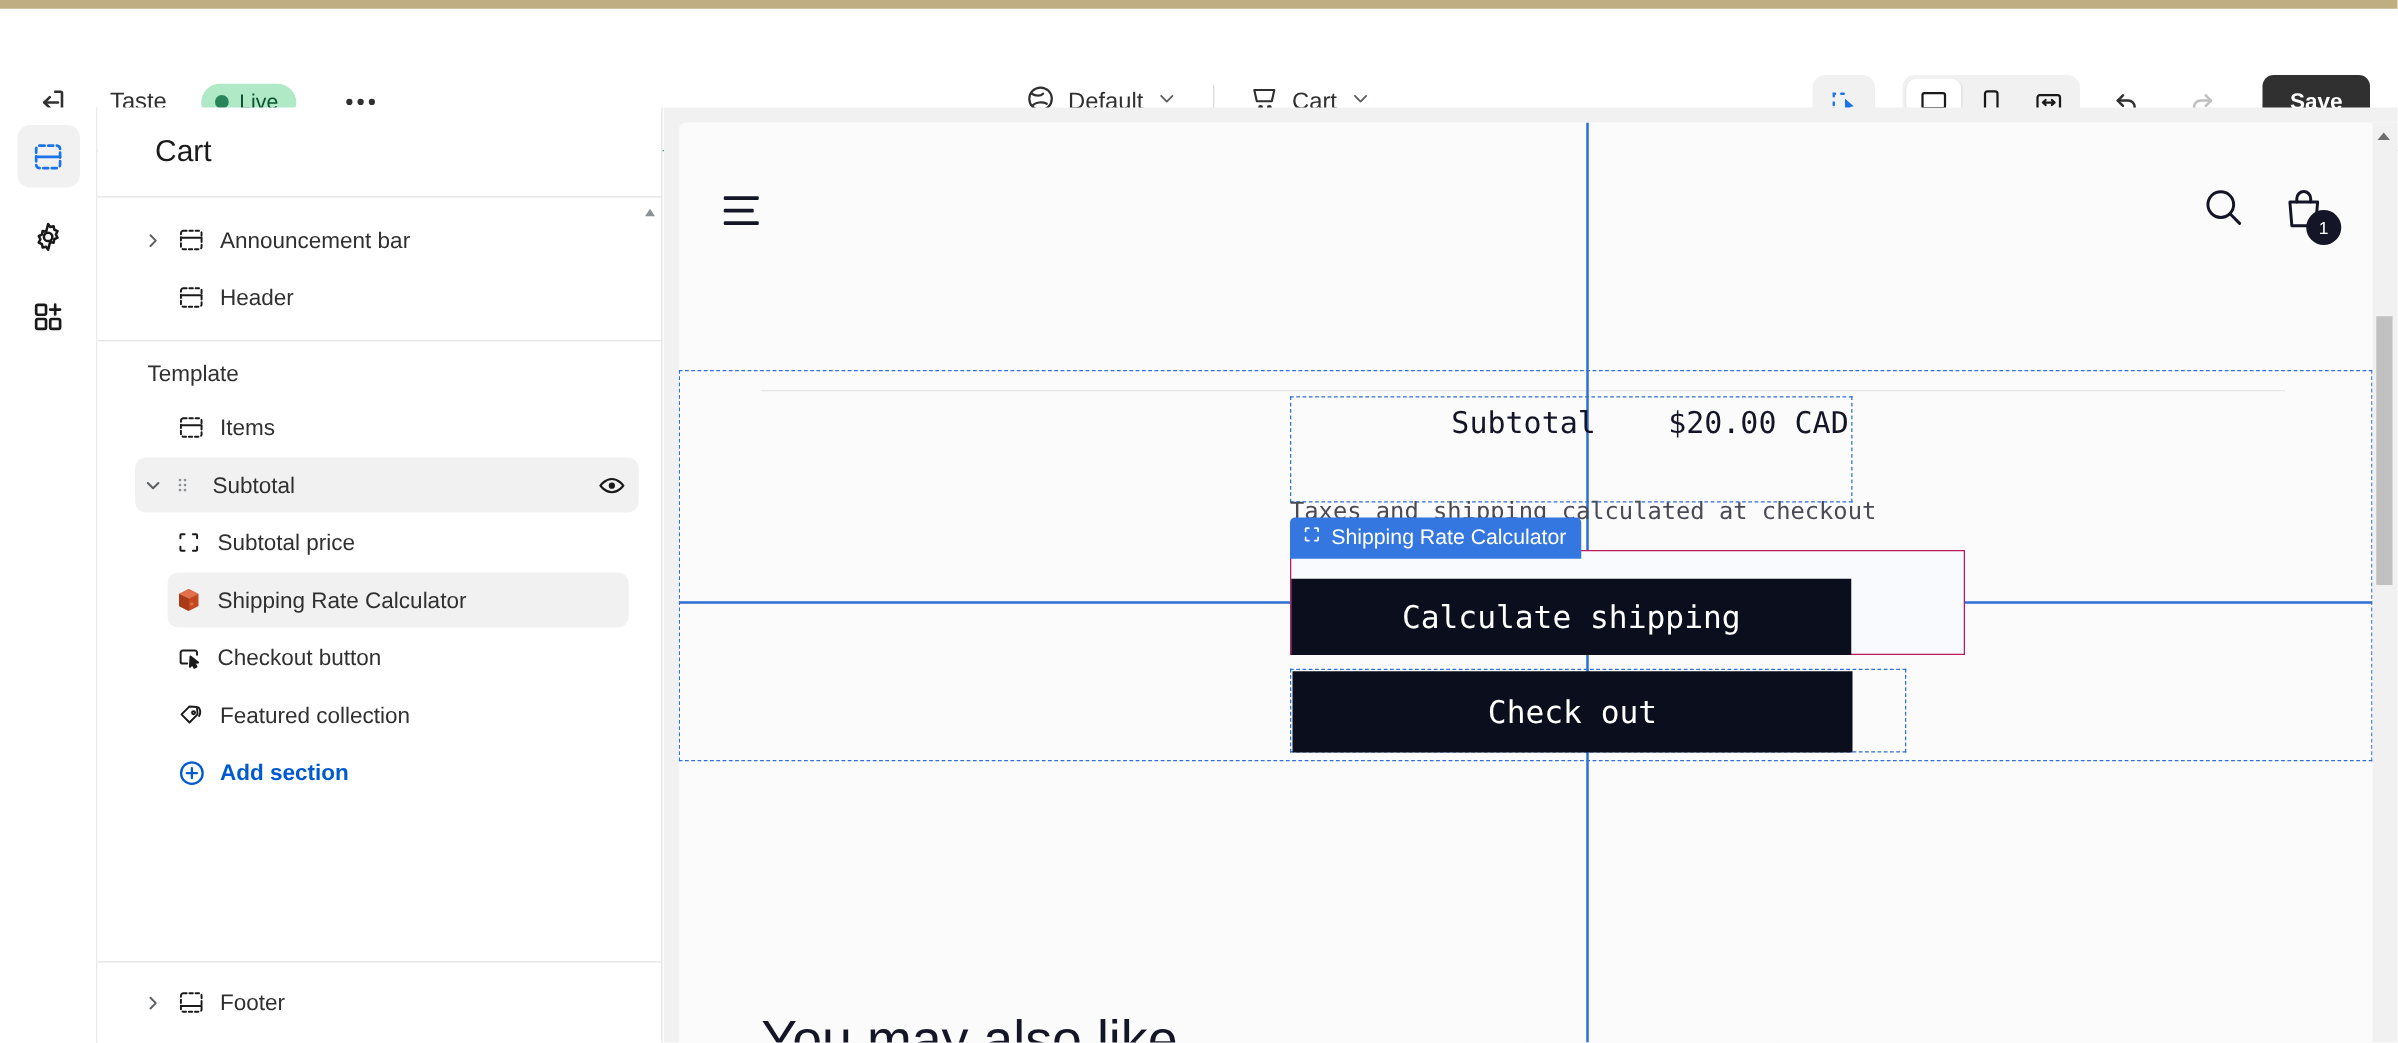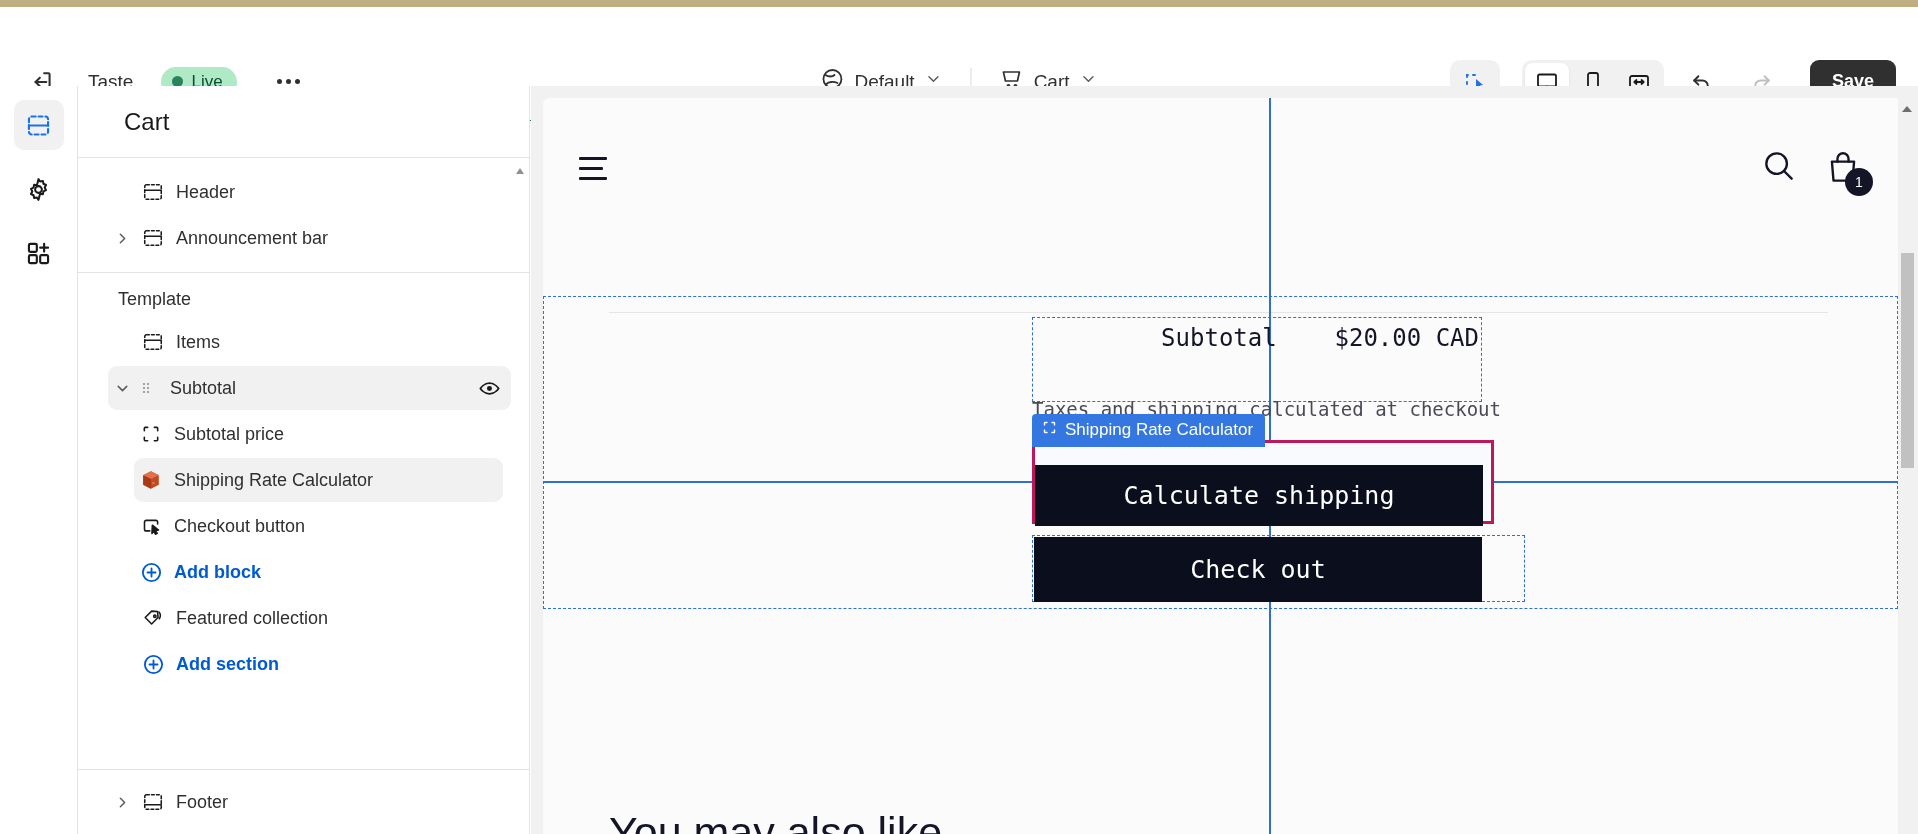--- a/index.html
+++ b/index.html
@@ -223,22 +223,22 @@
 
   .block-badge {
     position: absolute; left: 489px; top: 316px;
     background: #3577e0; color: #ffffff;
     font-size: 17px; padding: 6px 12px 7px 10px;
     border-top-left-radius: 4px; border-top-right-radius: 4px;
     display: flex; align-items: center; gap: 8px; white-space: nowrap;
     z-index: 4;
   }
   .src-block {
-    position: absolute; left: 489px; top: 342px; width: 462px; height: 84px;
-    border: 3px solid #be185d; background: #f8fafd;
+    position: absolute; left: 489px; top: 342px; width: 540px; height: 84px;
+    border: 1px solid #be185d; background: #f8fafd;
     z-index: 3;
   }
   .btn-calc {
     position: absolute; left: 0; top: 22px; width: 448px; height: 61px;
     background: #0b0e1d; color: #ffffff;
     font-family: "DejaVu Sans Mono", monospace;
     font-size: 25px; display: flex; align-items: center; justify-content: center;
     border: none; cursor: pointer;
   }
   .checkout-block {
@@ -384,42 +384,42 @@
   </button>
 </div>
 
 <div class="sidebar">
   <div class="sidebar-title">Cart</div>
 
   <div class="tree">
 
     <div class="tree-group">
       <div class="row indent-0">
-        <span class="chev spacer"></span>
-        <span class="row-icon">
-          <svg width="22" height="22" viewBox="0 0 24 24" fill="none" stroke="#1a1a1a" stroke-width="1.7" stroke-linecap="round">
-            <rect x="3" y="4" width="18" height="16" rx="2" stroke-dasharray="3 2.4"></rect>
-            <path d="M3 10h18" stroke-dasharray="0"></path>
-          </svg>
-        </span>
-        <span class="row-label">Header</span>
-      </div>
-      <div class="row indent-0">
         <span class="chev">
           <svg width="17" height="17" viewBox="0 0 24 24" fill="none" stroke="#5c5f62" stroke-width="2.2" stroke-linecap="round" stroke-linejoin="round">
               <path d="M9 6l6 6-6 6"></path>
             </svg>
         </span>
         <span class="row-icon">
           <svg width="22" height="22" viewBox="0 0 24 24" fill="none" stroke="#1a1a1a" stroke-width="1.7" stroke-linecap="round">
             <rect x="3" y="4" width="18" height="16" rx="2" stroke-dasharray="3 2.4"></rect>
             <path d="M3 10h18" stroke-dasharray="0"></path>
           </svg>
         </span>
         <span class="row-label">Announcement bar</span>
+      </div>
+      <div class="row indent-0">
+        <span class="chev spacer"></span>
+        <span class="row-icon">
+          <svg width="22" height="22" viewBox="0 0 24 24" fill="none" stroke="#1a1a1a" stroke-width="1.7" stroke-linecap="round">
+            <rect x="3" y="4" width="18" height="16" rx="2" stroke-dasharray="3 2.4"></rect>
+            <path d="M3 10h18" stroke-dasharray="0"></path>
+          </svg>
+        </span>
+        <span class="row-label">Header</span>
       </div>
     </div>
 
     <div class="tree-group no-border">
       <div class="section-head">Template</div>
 
       <div class="row indent-0">
         <span class="chev spacer"></span>
         <span class="row-icon">
           <svg width="22" height="22" viewBox="0 0 24 24" fill="none" stroke="#1a1a1a" stroke-width="1.7" stroke-linecap="round">
@@ -479,29 +479,20 @@
       <div class="row indent-1">
         <span class="row-icon">
           <svg width="21" height="21" viewBox="0 0 24 24" fill="none" stroke="#1a1a1a" stroke-width="1.8" stroke-linecap="round" stroke-linejoin="round">
             <path d="M19 9V7a2 2 0 0 0-2-2H6a2 2 0 0 0-2 2v8a2 2 0 0 0 2 2h4"></path>
             <path d="M13 10.5l7 5.5-3.2.6 1.7 3.2-2 1-1.7-3.2-2.3 2.3z" fill="#1a1a1a"></path>
           </svg>
         </span>
         <span class="row-label">Checkout button</span>
       </div>
 
-      <div class="row indent-1">
-        <span class="row-icon">
-          <svg width="23" height="23" viewBox="0 0 24 24" fill="none" stroke="#005bd3" stroke-width="1.9" stroke-linecap="round">
-            <circle cx="12" cy="12" r="9"></circle>
-              <path d="M12 7.8v8.4M7.8 12h8.4"></path>
-          </svg>
-        </span>
-        <span class="row-label blue">Add block</span>
-      </div>
 
       <div class="row indent-0">
         <span class="chev spacer"></span>
         <span class="row-icon">
           <svg width="22" height="22" viewBox="0 0 24 24" fill="none" stroke="#1a1a1a" stroke-width="1.7" stroke-linecap="round" stroke-linejoin="round">
             <path d="M3.5 11.5l7-7 6.5.5.5 6.5-7 7z"></path>
               <circle cx="14" cy="10" r="1.3"></circle>
             <path d="M18.5 5.5c1.6 1.8 1.8 5.1.4 7.3"></path>
           </svg>
         </span>

